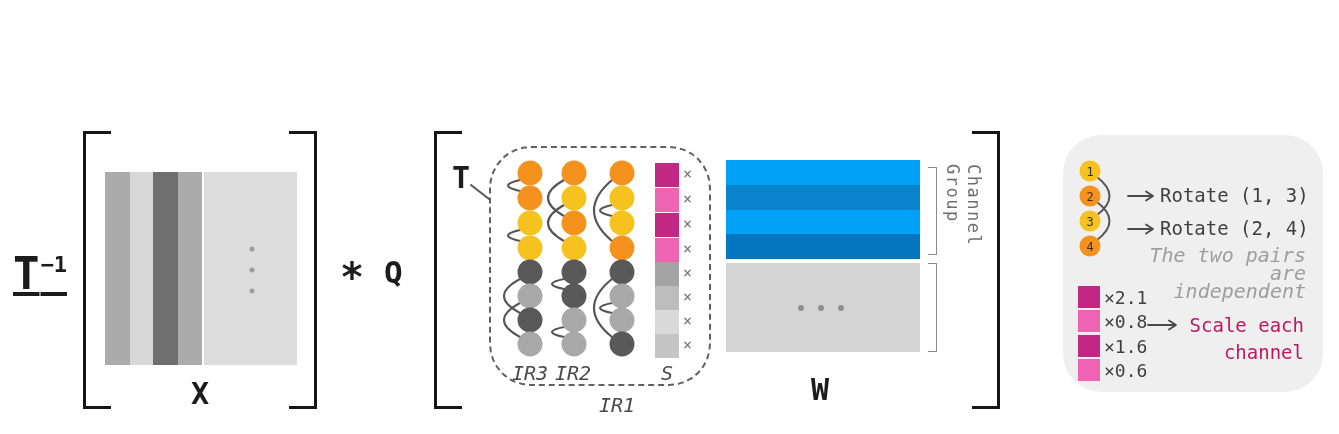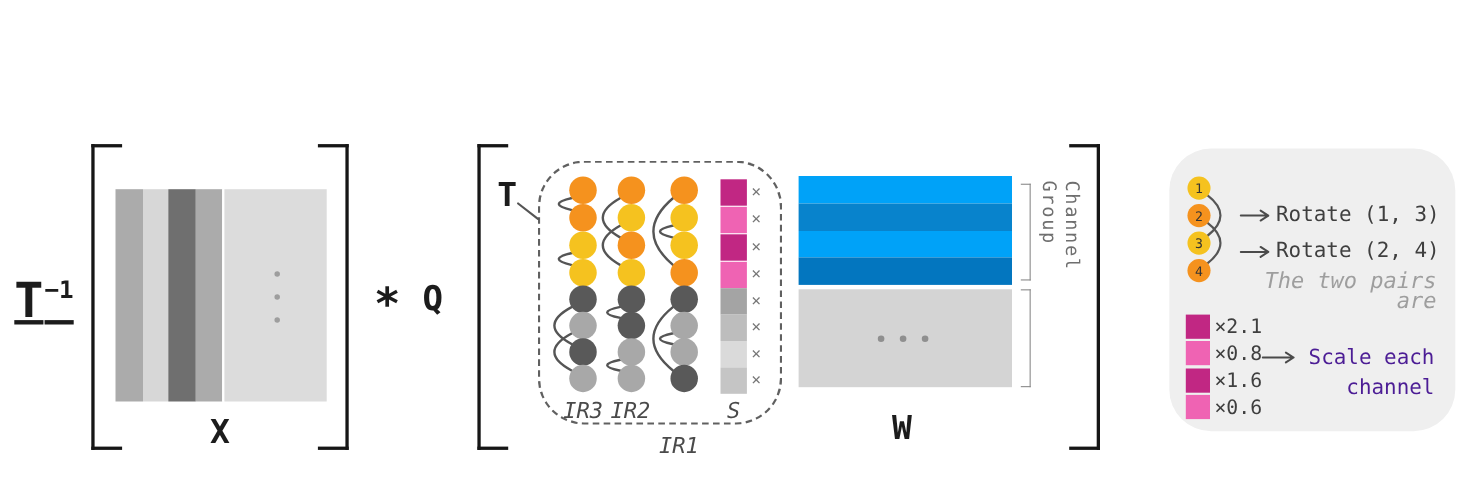--- a/index.html
+++ b/index.html
@@ -23,21 +23,21 @@
   .panel{position:absolute;left:1063px;top:135px;width:260px;height:257px;border-radius:38px;}
   .s-sq{position:absolute;left:655px;width:24px;height:24px;}
   .s-mul{position:absolute;left:683px;font-size:15px;color:#777;}
   .sc-sq{position:absolute;left:1078px;width:22px;height:22px;}
   .sc-lbl{position:absolute;left:1104px;font-size:18px;color:#3F3F3F;}
   .ir-lbl{position:absolute;top:361px;font-size:20px;font-style:italic;color:#4A4A4A;}
   .rot-line{position:absolute;left:1160px;font-size:19px;color:#3F3F3F;white-space:pre;}
   .note{position:absolute;left:1118px;top:246px;width:188px;text-align:right;
         font-size:20px;font-style:italic;color:#9E9E9E;line-height:18px;}
   .caption{position:absolute;left:1186px;top:312px;width:118px;text-align:right;
-           font-size:19px;color:#4c1d95;line-height:27px;}
+           font-size:19px;color:#be185d;line-height:27px;}
   .channel-group{position:absolute;left:942px;top:164px;writing-mode:vertical-rl;text-orientation:mixed;
                  font-size:17px;letter-spacing:1.5px;line-height:21px;color:#6F6F6F;}
   .tsup{font-size:22px;position:relative;top:-17px;left:1px;}
   #overlay{position:absolute;left:0;top:0;pointer-events:none;}
 </style>
 </head>
 <body>
 
 <div id="canvas">
 
@@ -85,20 +85,21 @@
   <div class="channel-group">
     <div>Channel</div>
     <div>Group</div>
   </div>
 
   <div class="panel" id="legend-panel" style="background: rgb(239, 239, 239);"></div>
   <div class="rot-line" style="top:184px;">Rotate (1, 3)</div>
   <div class="rot-line" style="top:217px;text-align:right;">Rotate (2, 4)</div>
   <div class="note">
     <div>The two pairs are</div>
+    <div>independent</div>
   </div>
   <div class="caption">
     <div>Scale each</div>
     <div>channel</div>
   </div>
 
   <svg id="overlay" width="1339" height="434" viewBox="0 0 1339 434">
       <path d="M 520 180 Q 496 185.5 520 191" fill="none" stroke="#555555" stroke-width="2.2" stroke-linecap="round"></path>
       <path d="M 520 230 Q 496 235.5 520 241" fill="none" stroke="#555555" stroke-width="2.2" stroke-linecap="round"></path>
       <path d="M 520 279 Q 488 296 520 313" fill="none" stroke="#555555" stroke-width="2.2" stroke-linecap="round"></path>

